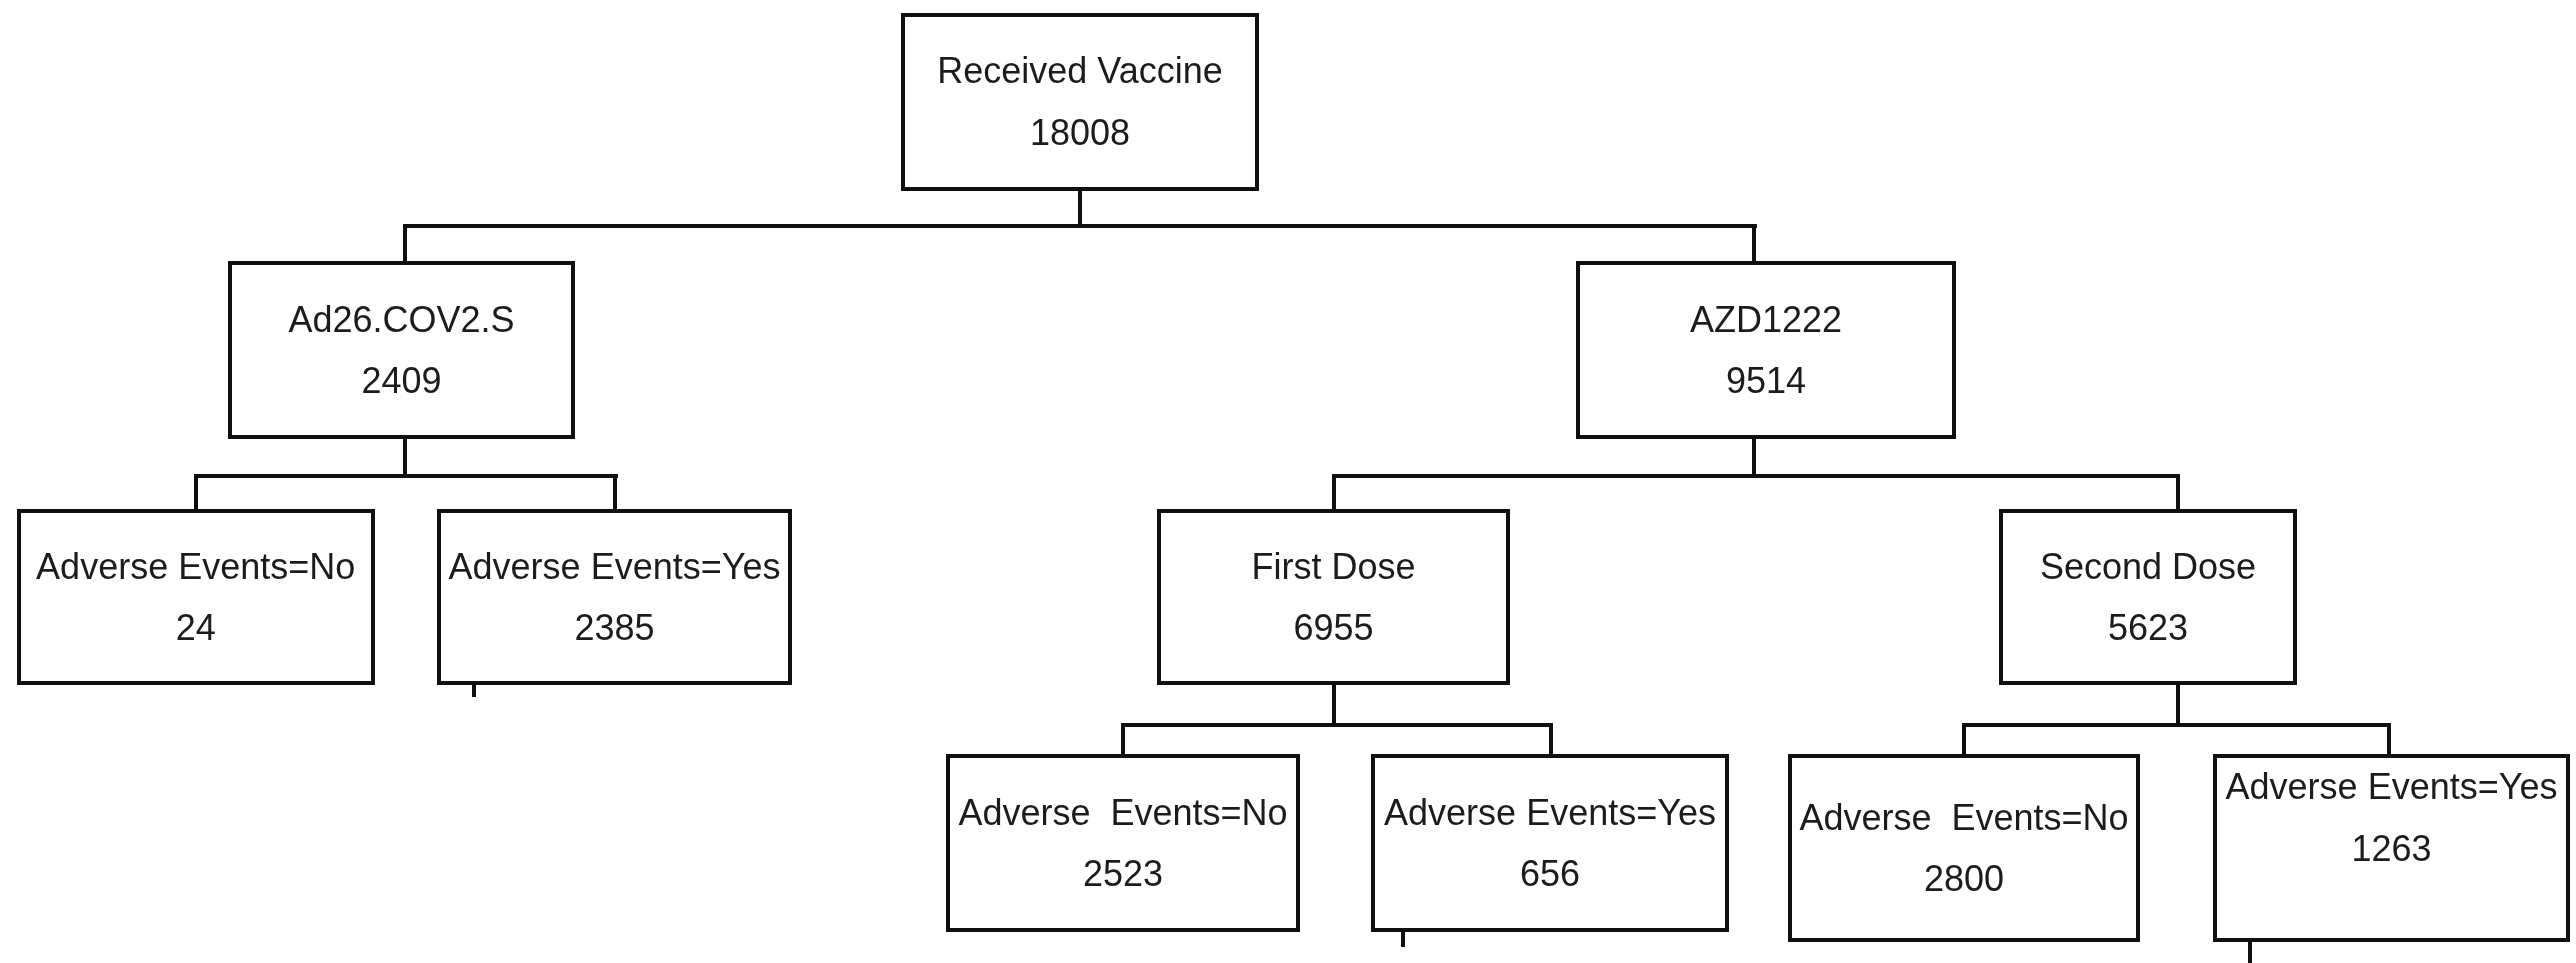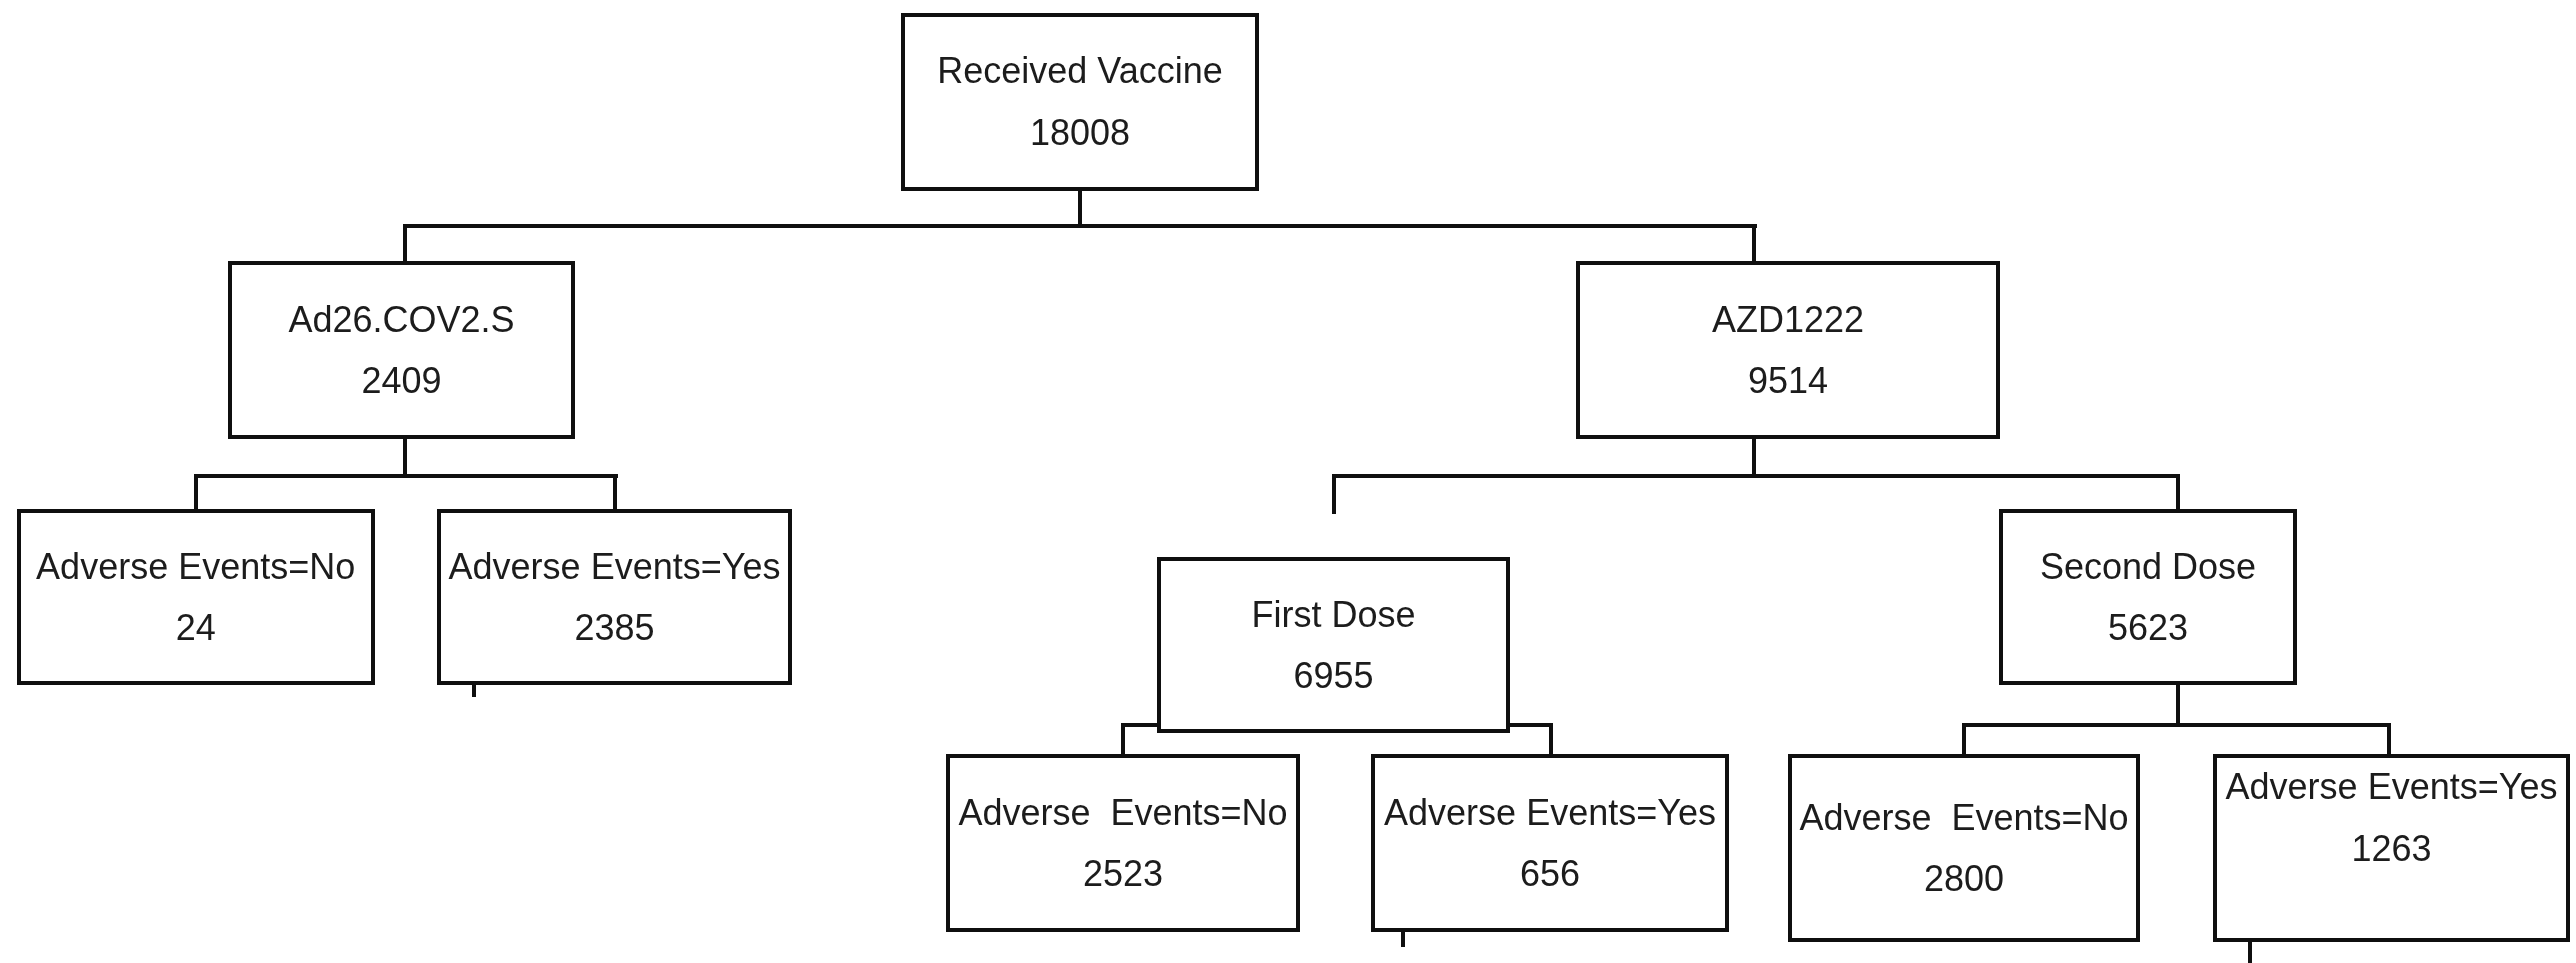--- a/index.html
+++ b/index.html
@@ -82,36 +82,36 @@
   <div class="node" style="left:901px; top:12.5px; width:358px; height:178px;">
     <div class="label">Received Vaccine</div>
     <div class="value">18008</div>
   </div>
 
   <div class="node" style="left:228px; top:261px; width:347px; height:178px;">
     <div class="label">Ad26.COV2.S</div>
     <div class="value">2409</div>
   </div>
 
-  <div class="node" style="left:1576px; top:261px; width:424px; height:178px;">
+  <div class="node" style="left:1576px; top:261px; width:380px; height:178px;">
     <div class="label">AZD1222</div>
     <div class="value">9514</div>
   </div>
 
   <div class="node" style="left:16.7px; top:509px; width:358px; height:176px;">
     <div class="label">Adverse Events=No</div>
     <div class="value">24</div>
   </div>
 
   <div class="node" style="left:437px; top:509px; width:355px; height:176px;">
     <div class="label">Adverse Events=Yes</div>
     <div class="value">2385</div>
   </div>
 
-  <div class="node" style="left:1157px; top:509px; width:353px; height:176px;margin-top:48px;">
+  <div class="node" style="left:1157px; top:509px; width:353px; height:176px;">
     <div class="label">First Dose</div>
     <div class="value">6955</div>
   </div>
 
   <div class="node" style="left:1999px; top:509px; width:298px; height:176px;">
     <div class="label">Second Dose</div>
     <div class="value">5623</div>
   </div>
 
   <div class="node" style="left:946px; top:754px; width:354px; height:178px;">

